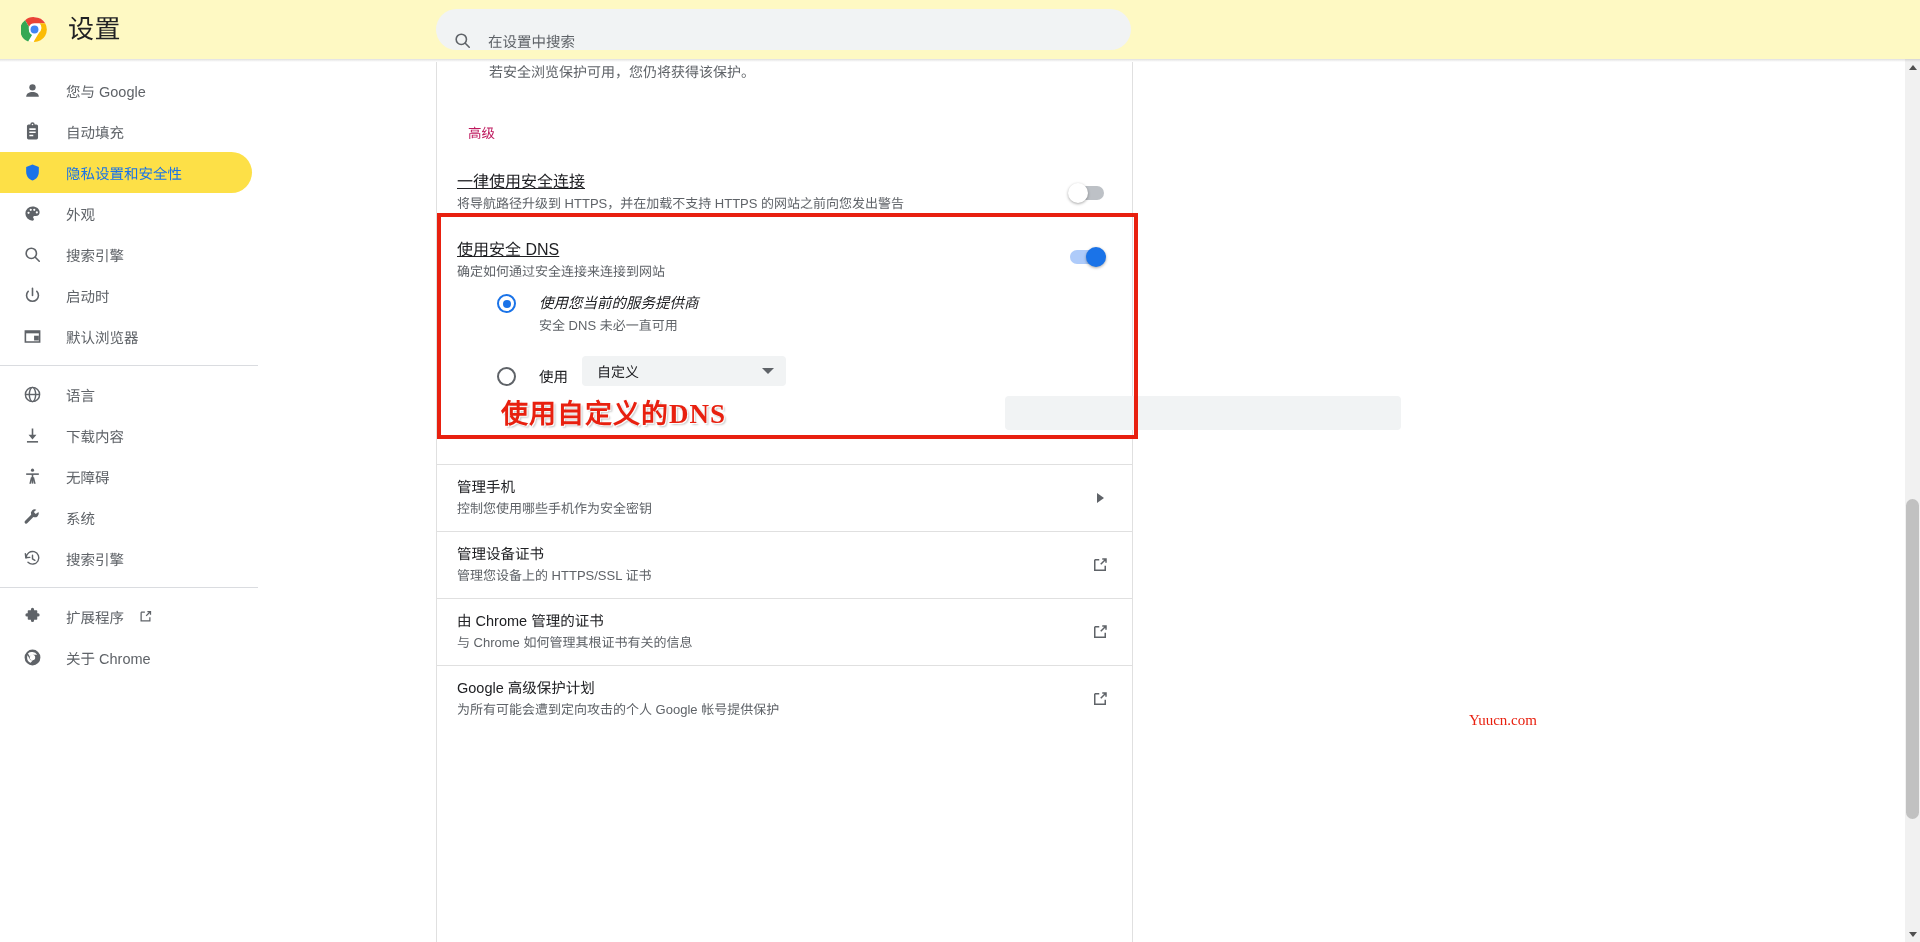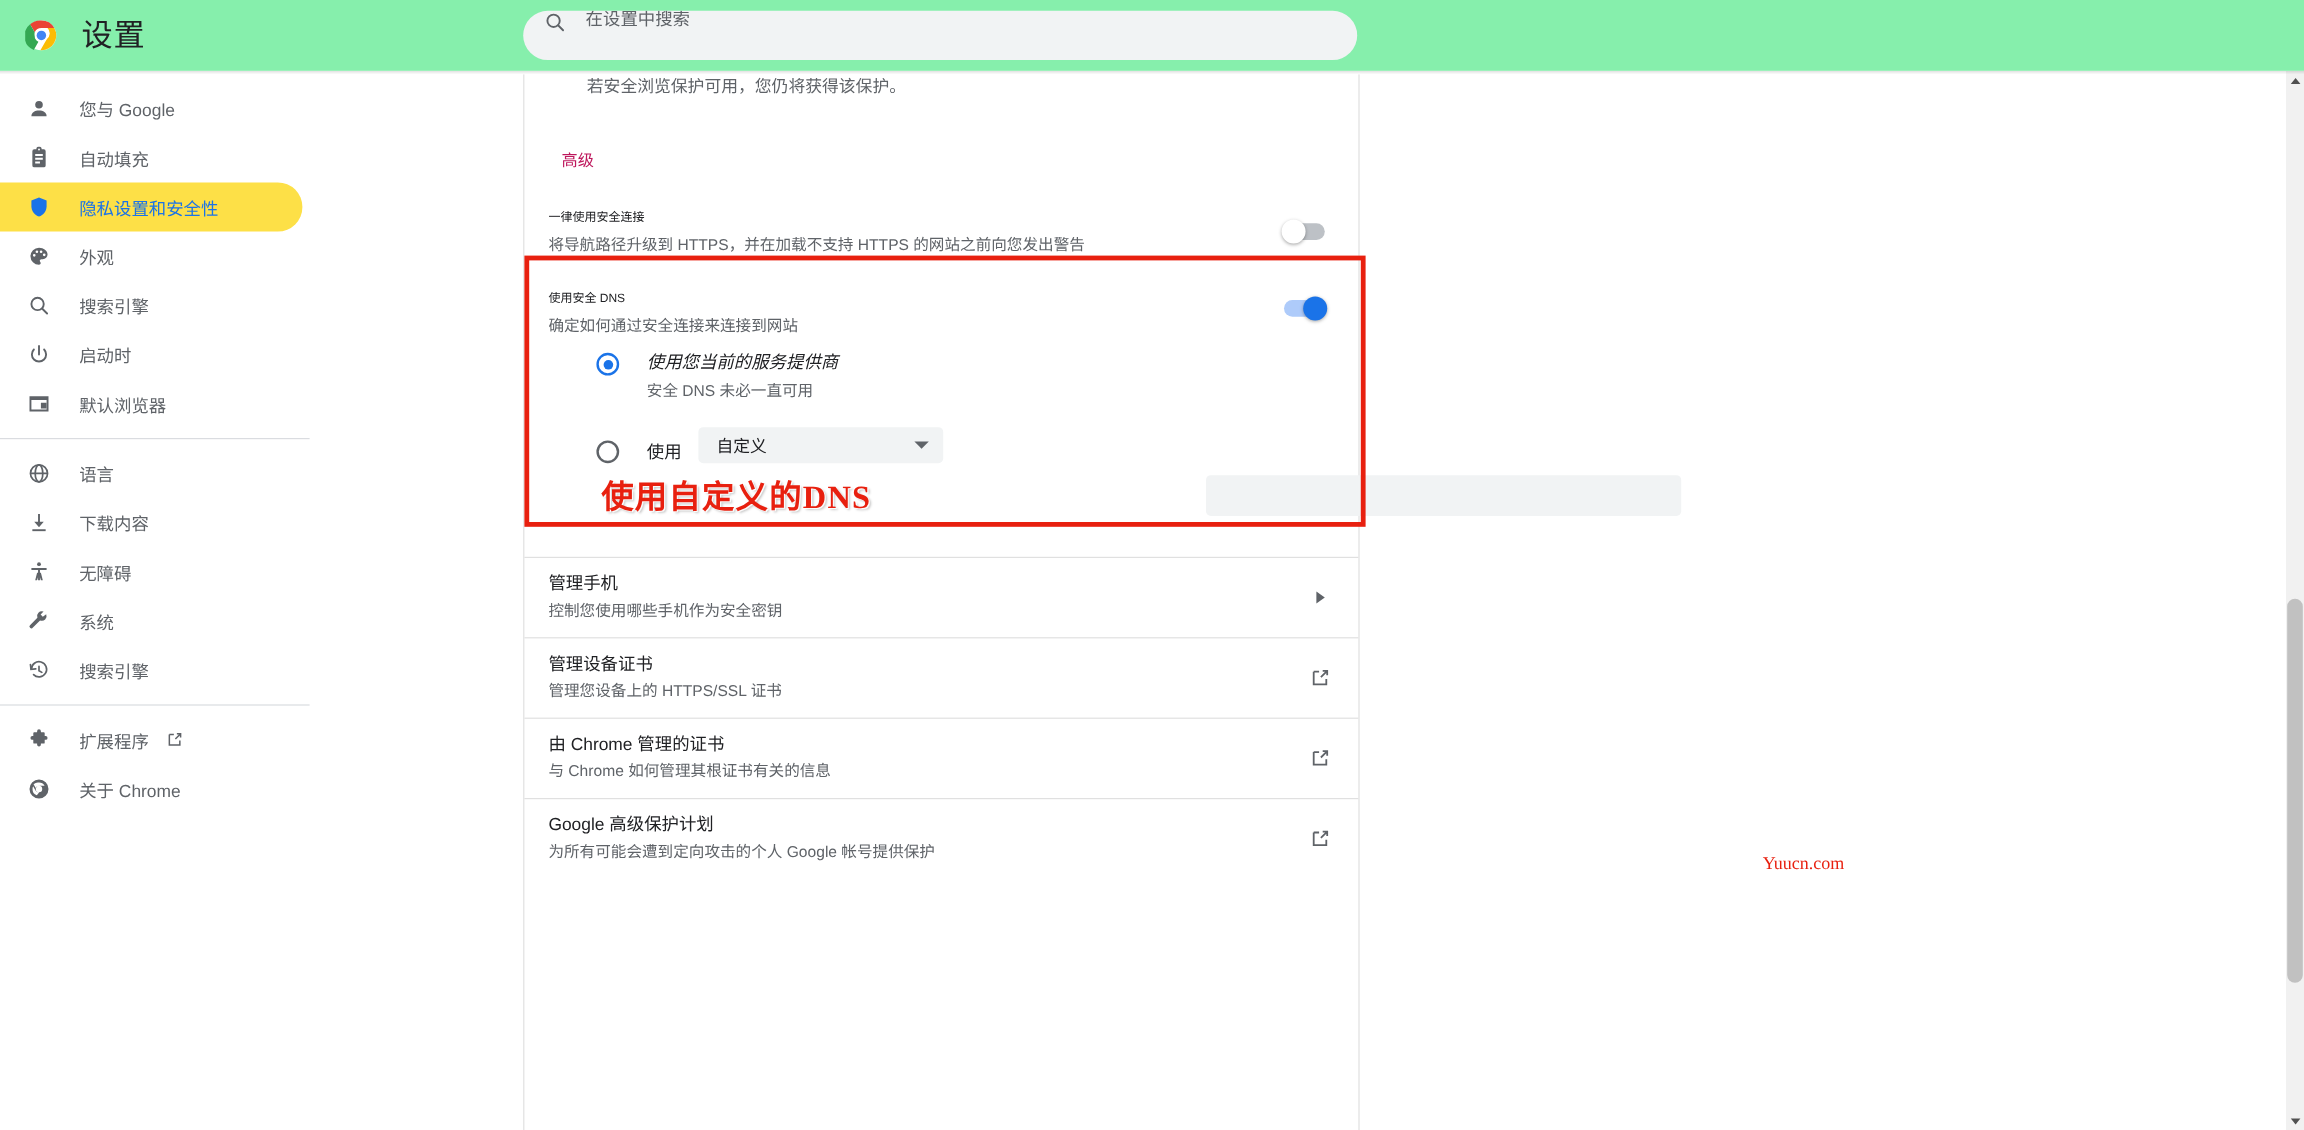--- a/index.html
+++ b/index.html
@@ -12,21 +12,21 @@
     font-family: "Liberation Sans", "DejaVu Sans", sans-serif;
     -webkit-font-smoothing: antialiased;
   }
 
   
   .header {
     position: absolute;
     top: 0; left: 0;
     width: 1920px;
     height: 59px;
-    background: #86efac;
+    background: #fef9c3;
     display: flex;
     align-items: center;
     z-index: 20;
   }
   .chrome-logo {
     position: absolute;
     left: 21px; top: 16px;
     width: 27px; height: 27px;
   }
   .settings-title {
@@ -37,21 +37,21 @@
     letter-spacing: 0.5px;
     line-height: 32px;
   }
   .search-wrap {
     position: absolute;
     left: 436px; top: 9px;
     width: 695px; height: 41px;
     background: #f1f3f4;
     border-radius: 21px;
     display: flex;
-    align-items: flex-start;
+    align-items: flex-end;
   }
   .search-icon {
     margin-left: 17px;
     width: 19px; height: 19px;
     flex: none;
   }
   .search-input {
     border: none;
     outline: none;
     background: transparent;
@@ -147,23 +147,24 @@
     color: #5f6368;
     line-height: 20px;
   }
   .section-label {
     position: absolute;
     left: 31px; top: 60px;
     font-size: 13.5px;
     color: #be185d;
   }
   .row-title {
-    font-size: 10px;
+    font-size: 16px;
     color: #202124;
     line-height: 20px;
+    text-decoration: underline;
   }
   .row-sub {
     font-size: 13px;
     color: #5f6368;
     line-height: 20px;
     margin-top: 2px;
   }
 
   
   .https-row {

